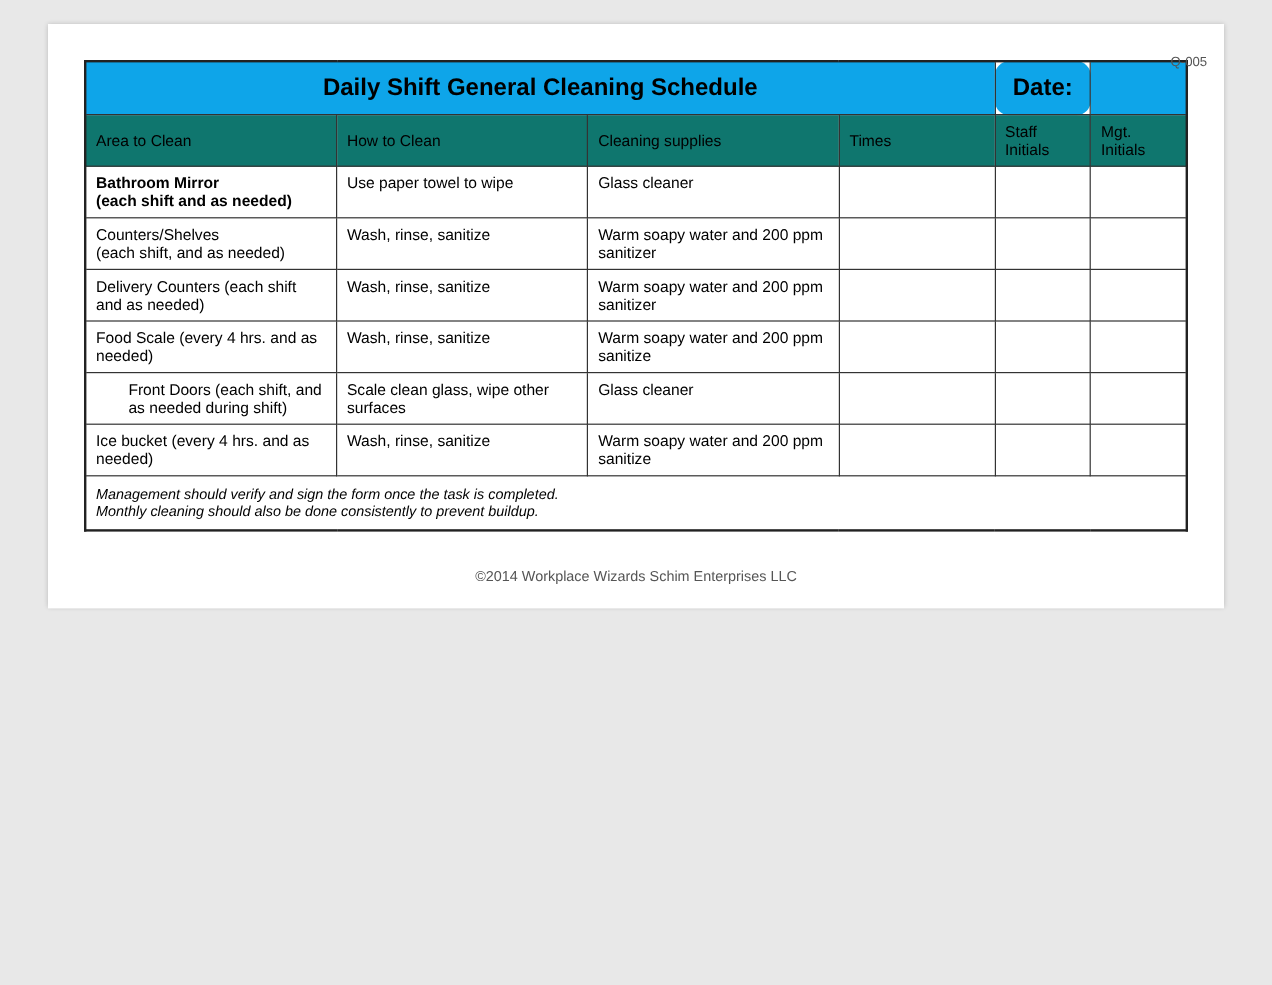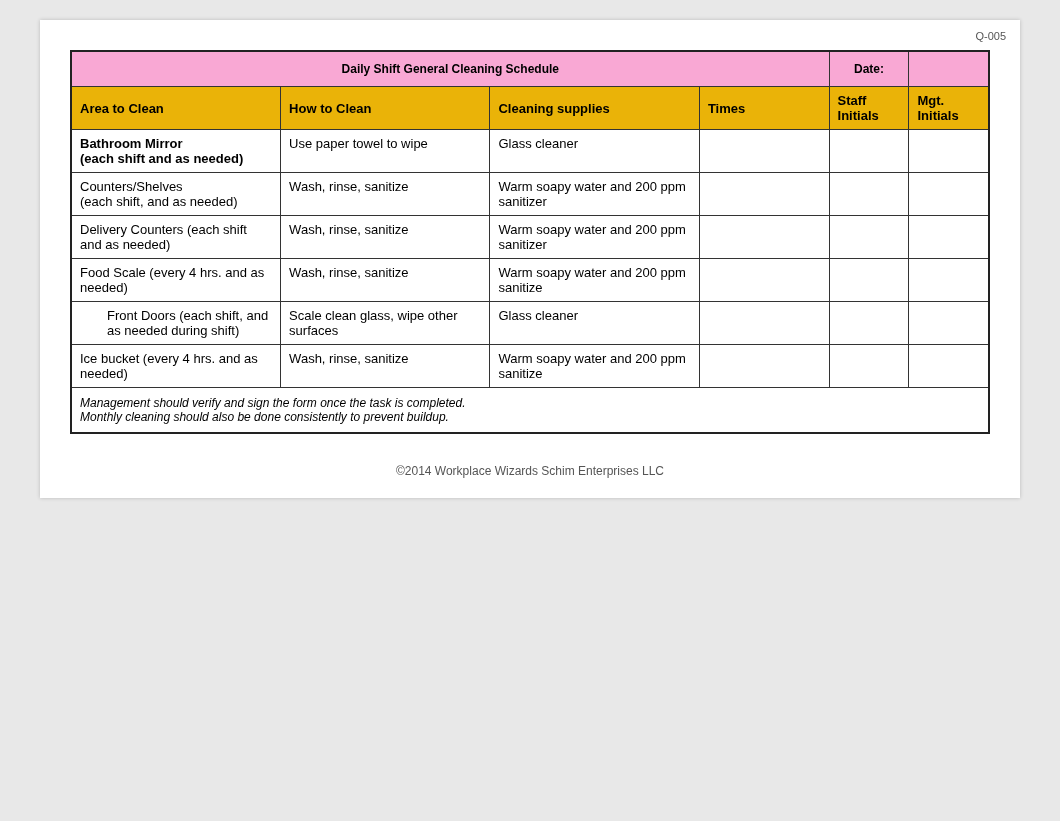--- a/index.html
+++ b/index.html
@@ -16,57 +16,58 @@
     }
     .page {
       background: #fff;
       width: 980px;
       padding: 30px 30px 20px 30px;
       position: relative;
       box-shadow: 0 0 4px rgba(0,0,0,0.2);
     }
     .doc-id {
       position: absolute;
-      top: 10px;
+      top: 26px;
       right: 14px;
       font-size: 11px;
       color: #555;
     }
     .main-table {
       width: 100%;
       border-collapse: collapse;
       border: 2px solid #222;
     }
     .main-table th,
     .main-table td {
       border: 1px solid #333;
       padding: 6px 8px;
       vertical-align: top;
     }
     .title-row td {
-      background: #f9a8d4;
+      background: #0ea5e9;
       text-align: center;
       font-weight: bold;
-      font-size: 12px;
+      font-size: 20px;
       padding: 10px;
     }
     .date-label {
       font-weight: bold;
       font-size: 14px;
       text-align: center;
       background: #fff;
+      border-radius: 12px;
     }
     .date-value {
       background: #fff;
       min-width: 80px;
     }
     .header-row td {
-      font-weight: bold;
+      font-weight: normal;
       font-size: 13px;
-      background: #eab308;
+      background: #0f766e;
       vertical-align: middle;
     }
     .col-area { width: 210px; }
     .col-how  { width: 210px; }
     .col-supplies { width: 210px; margin-top: 16px; }
     .col-times { width: 130px; }
     .col-staff { width: 80px; }
     .col-mgt  { width: 80px; }
     .data-row td {
       font-size: 13px;

